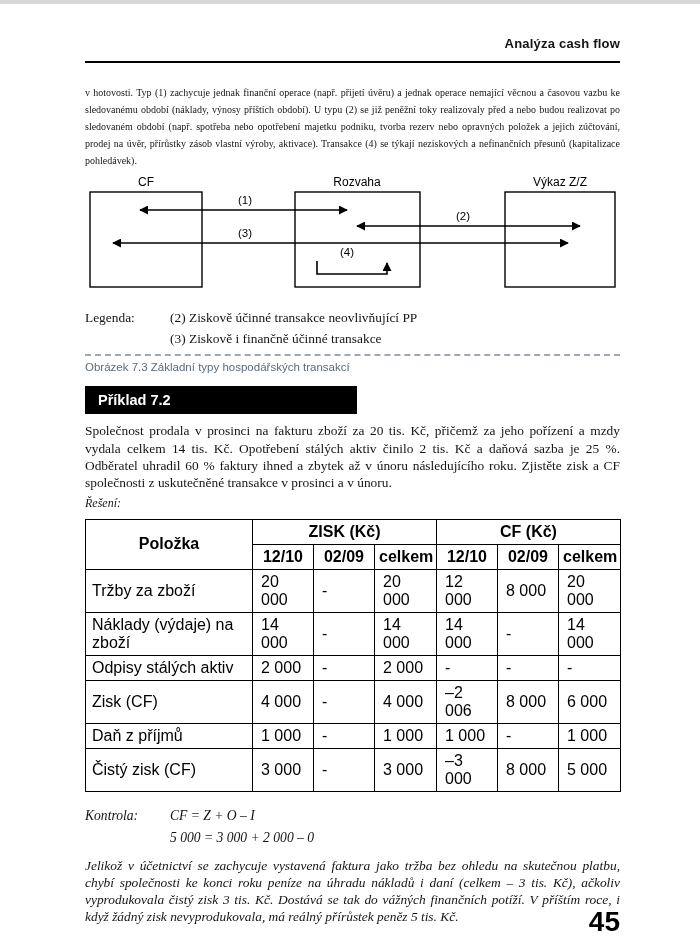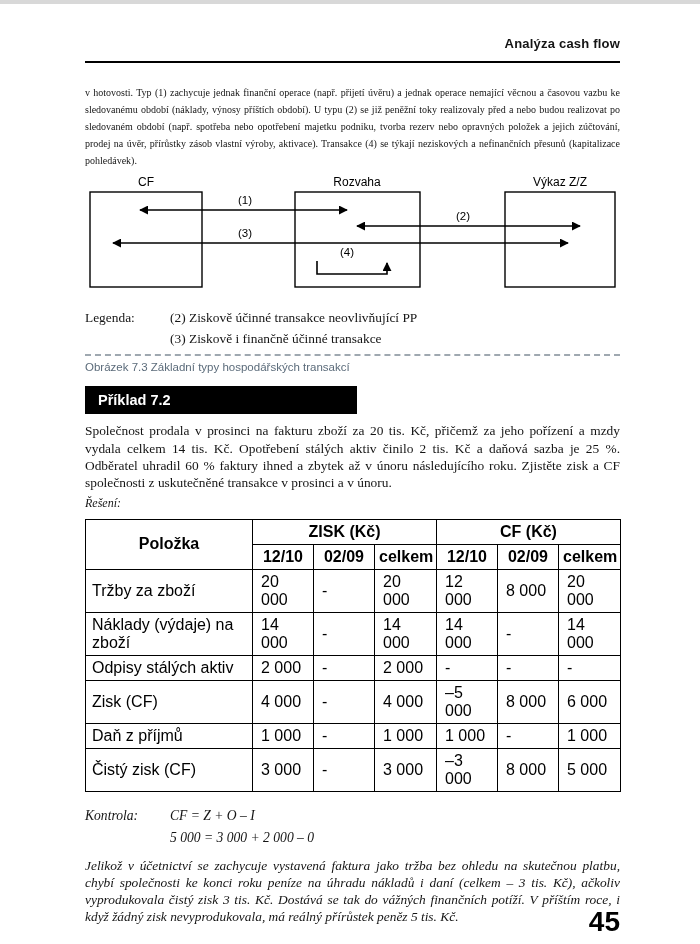--- a/index.html
+++ b/index.html
@@ -163,21 +163,21 @@
           <td class="num">2 000</td>
           <td class="num">-</td>
           <td class="num">-</td>
           <td class="num">-</td>
         </tr>
         <tr>
           <td class="lbl">Zisk (CF)</td>
           <td class="num">4 000</td>
           <td class="num">-</td>
           <td class="num">4 000</td>
-          <td class="num">–5 000</td>
+          <td class="num">–2 006</td>
           <td class="num">8 000</td>
           <td class="num">6 000</td>
         </tr>
         <tr>
           <td class="lbl">Daň z příjmů</td>
           <td class="num">1 000</td>
           <td class="num">-</td>
           <td class="num">1 000</td>
           <td class="num">1 000</td>
           <td class="num">-</td>

